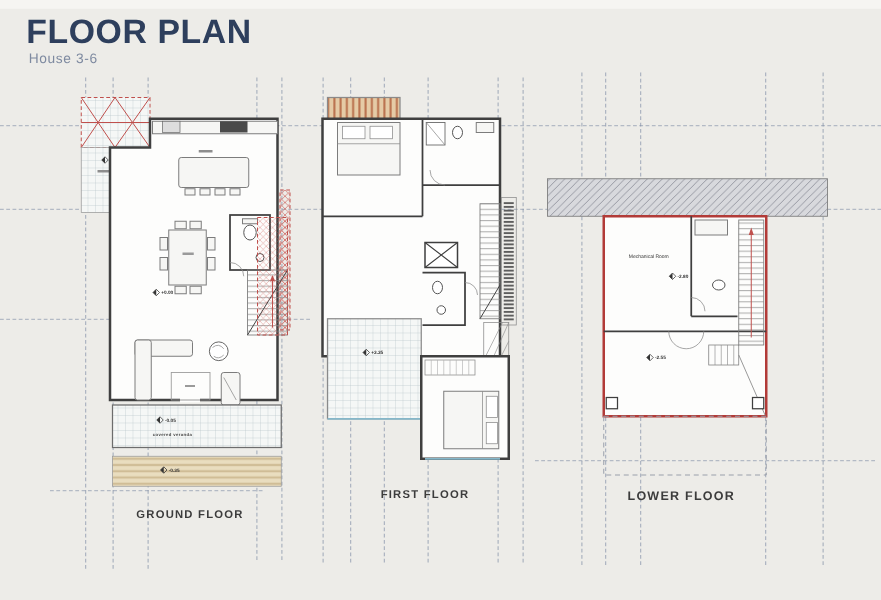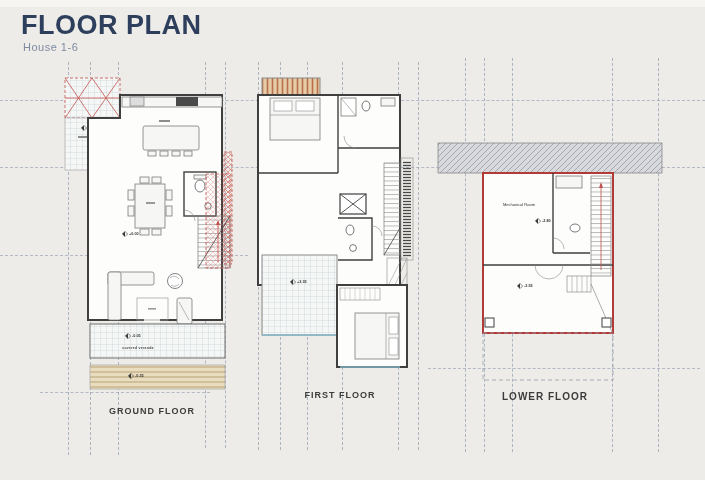--- a/index.html
+++ b/index.html
@@ -64,21 +64,21 @@
       <div class="vline" style="left: 612px; top: 58px; height: 394px;"></div>
       <div class="vline" style="left: 658px; top: 58px; height: 394px;"></div>
       <div class="hline" style="left: 0px; top: 100px; width: 705px;"></div>
       <div class="hline" style="left: 0px; top: 167px; width: 705px;"></div>
       <div class="hline" style="left: 0px; top: 255px; width: 248px;"></div>
       <div class="hline" style="left: 428px; top: 368px; width: 272px;"></div>
       <div class="hline" style="left: 40px; top: 392px; width: 170px;"></div>
     </div>
 
   <h1 class="title">FLOOR PLAN</h1>
-  <div class="subtitle">House 1-6</div>
+  <div class="subtitle">House 3-6</div>
 
   <svg width="0" height="0" aria-hidden="true">
     <defs>
       <pattern id="pat-tiles" width="6" height="6" patternUnits="userSpaceOnUse">
         <rect width="6" height="6" fill="#f5f7f6"></rect>
         <path d="M6,0 H0 V6" fill="none" stroke="#b5c1c7" stroke-width="0.5"></path>
       </pattern>
       <pattern id="pat-wood" width="10" height="5" patternUnits="userSpaceOnUse">
         <rect width="10" height="5" fill="#e9ddbf"></rect>
         <path d="M0,0.5 H10 M0,4.5 H10" stroke="#c7b289" stroke-width="0.7"></path>

